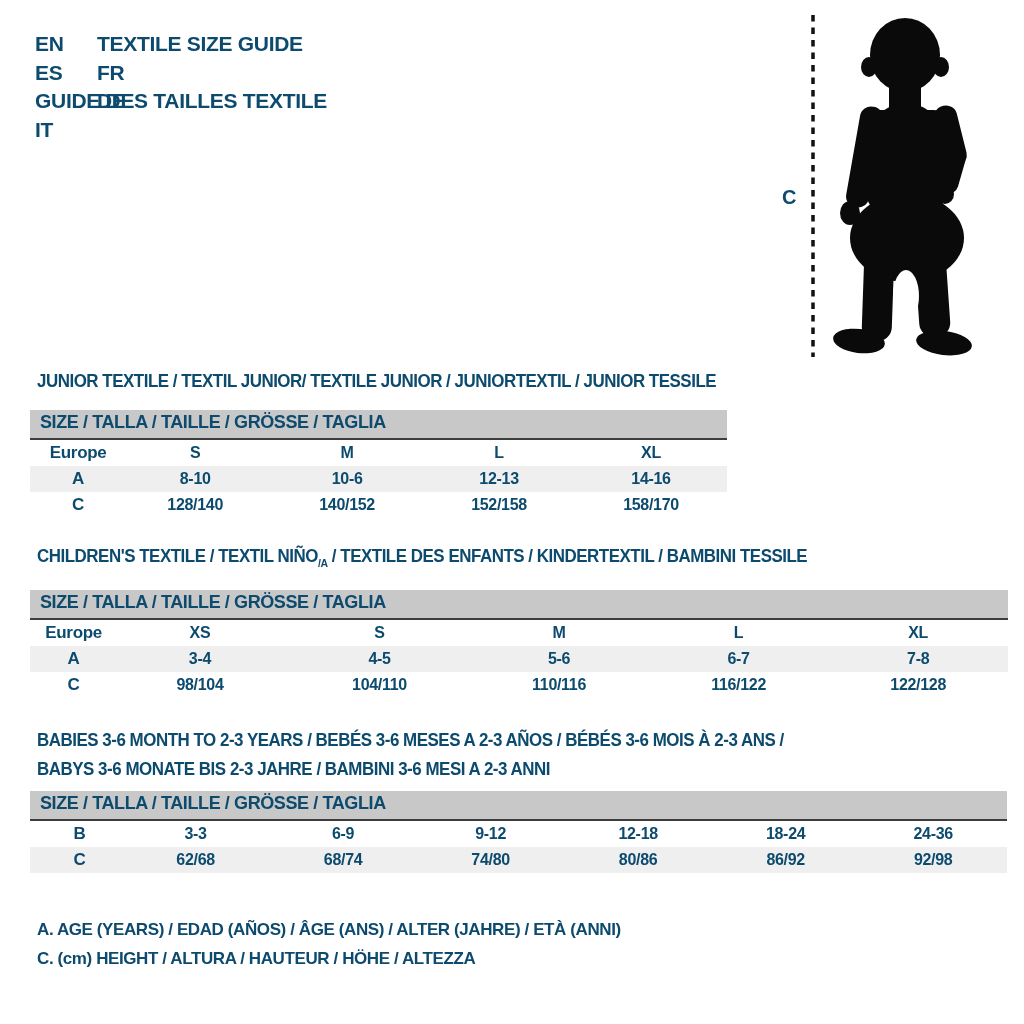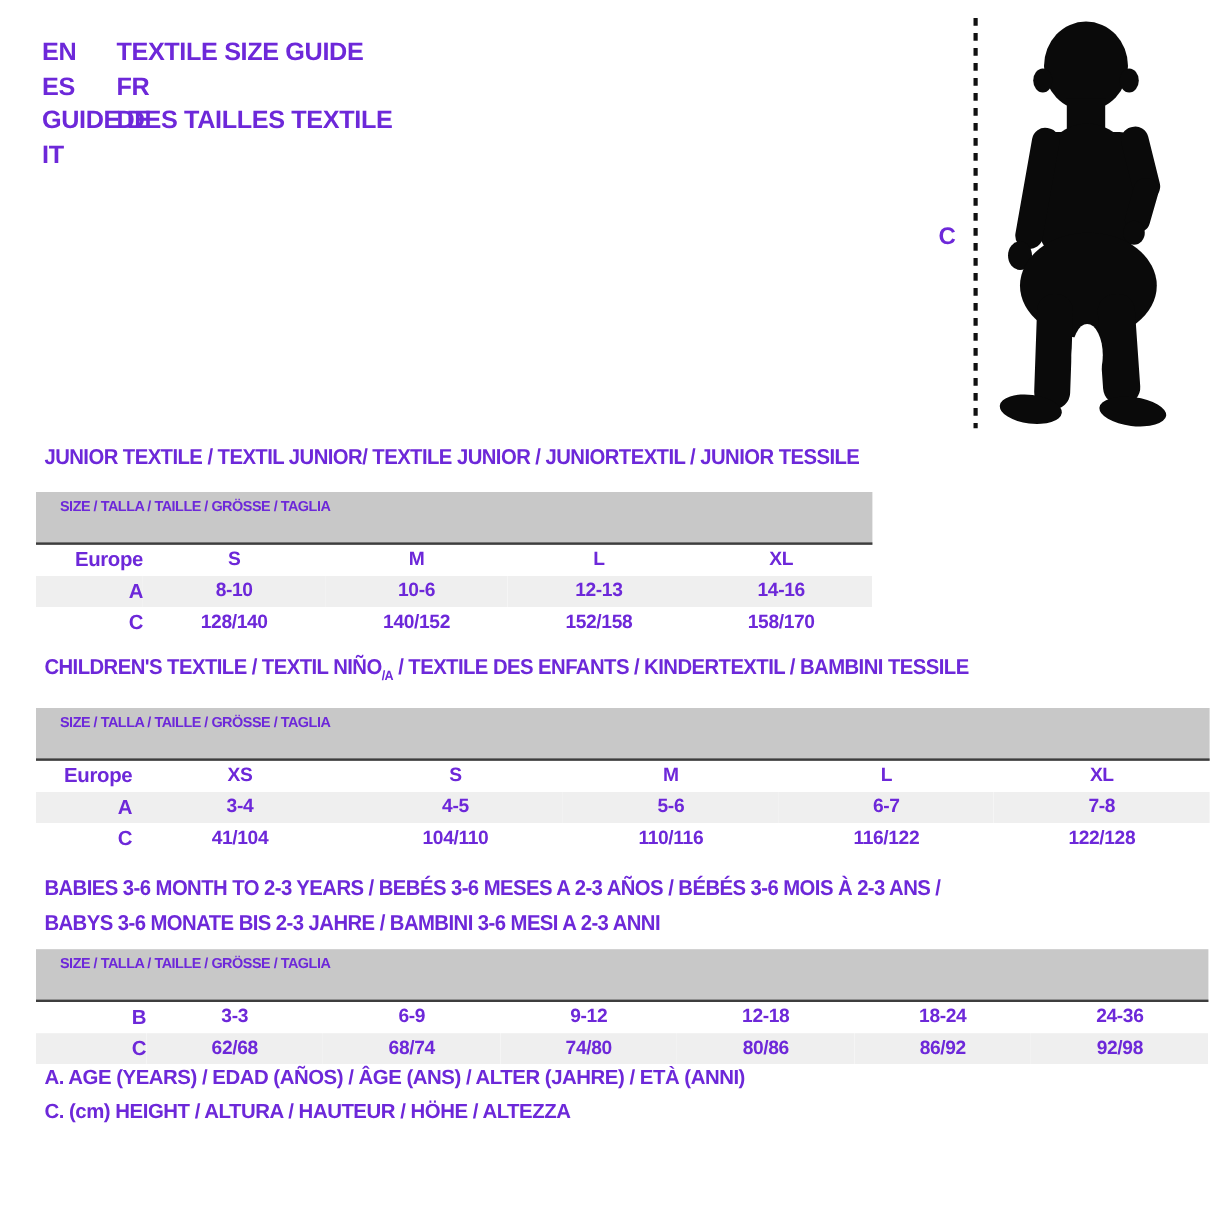--- a/index.html
+++ b/index.html
@@ -1,42 +1,42 @@
 <!DOCTYPE html>
 <html><head>
 <meta charset="utf-8">
 <style>
   html,body{margin:0;padding:0;background:#ffffff;}
   #page{
     position:relative;width:1024px;height:1024px;background:#ffffff;overflow:hidden;
-    font-family:"Liberation Sans","DejaVu Sans",sans-serif;font-weight:bold;color:#6d28d9;
+    font-family:"Liberation Sans","DejaVu Sans",sans-serif;font-weight:bold;color:#0c4a6e;
   }
   
   .lang-block{position:absolute;left:35px;top:30px;display:grid;grid-template-columns:62px auto;
     font-size:21px;line-height:28.7px;letter-spacing:-0.3px;white-space:nowrap;}
   
   .figure{position:absolute;left:780px;top:8px;width:215px;height:352px;}
   .c-label{position:absolute;left:2px;top:178px;font-size:20px;}
   .dotted-line{position:absolute;left:29px;top:7px;width:8px;height:342px;}
   .kid{position:absolute;left:45px;top:2px;width:156px;height:346px;}
   
   .heading{position:absolute;font-size:18px;letter-spacing:-0.5px;white-space:nowrap;
     transform:scaleX(0.94);transform-origin:0 0;}
   .heading .sub{font-size:62%;vertical-align:sub;}
   .heading.two-line{line-height:29px;}
   
   .tbl{position:absolute;}
-  .size-bar{height:44px;box-sizing:border-box;background:#c8c8c8;border-bottom:2px solid #3d3d3d;
-    line-height:25px;padding-left:20px;font-size:12px;letter-spacing:-0.4px;}
+  .size-bar{height:30px;box-sizing:border-box;background:#c8c8c8;border-bottom:2px solid #3d3d3d;
+    line-height:25px;padding-left:10px;font-size:18px;letter-spacing:-0.4px;}
   .tbl table{width:100%;border-collapse:collapse;table-layout:fixed;}
   .tbl td{font-size:16px;height:26px;padding:0;text-align:center;letter-spacing:-0.3px;overflow:hidden;}
-  .tbl td.lbl{text-align:right;padding-left:7px;font-size:17px;}
+  .tbl td.lbl{text-align:center;padding-left:7px;font-size:17px;}
   .tbl tr.shaded{background:#efefef;}
   
-  .footnotes{position:absolute;left:37px;top:884px;font-size:17px;line-height:28.8px;
+  .footnotes{position:absolute;left:37px;top:916px;font-size:17px;line-height:28.8px;
     letter-spacing:-0.4px;white-space:nowrap;}
 </style>
 </head>
 <body>
 
 <div id="page">
 
   <div class="lang-block">
     <span>EN</span>
     <span>TEXTILE SIZE GUIDE</span>
@@ -138,21 +138,21 @@
         <tr class="shaded">
           <td class="lbl">A</td>
           <td>3-4</td>
           <td>4-5</td>
           <td>5-6</td>
           <td>6-7</td>
           <td>7-8</td>
         </tr>
         <tr>
           <td class="lbl">C</td>
-          <td>41/104</td>
+          <td>98/104</td>
           <td>104/110</td>
           <td>110/116</td>
           <td>116/122</td>
           <td>122/128</td>
         </tr>
       </tbody>
     </table>
   </div>
 
   <div class="heading two-line" style="left:37px;top:726px;">

